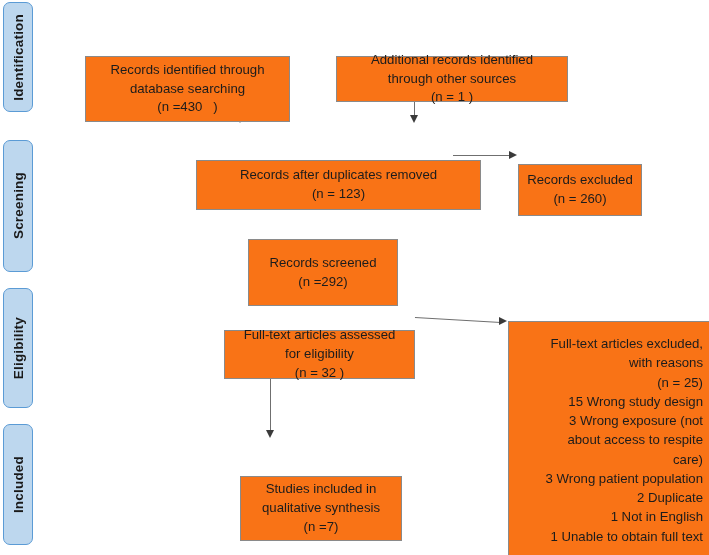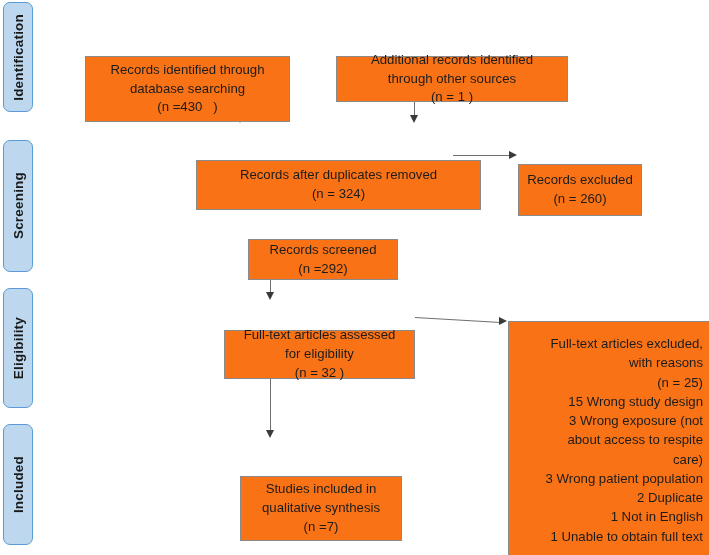--- a/index.html
+++ b/index.html
@@ -153,29 +153,29 @@
   </div>
 
   <div class="node" style="left:336px; top:20px; width:232px; height:46px;">
     <span class="ln">Additional records identified</span>
     <span class="ln">through other sources</span>
     <span class="ln">(n = 1 )</span>
   </div>
 
   <div class="node" style="left:196px; top:124px; width:285px; height:50px;">
     <span class="ln">Records after duplicates removed</span>
-    <span class="ln">(n = 324)</span>
+    <span class="ln">(n = 123)</span>
   </div>
 
   <div class="node" style="left:518px; top:128px; width:124px; height:52px;">
     <span class="ln">Records excluded</span>
     <span class="ln">(n = 260)</span>
   </div>
 
-  <div class="node" style="left:248px; top:203px; width:150px; height:41px;">
+  <div class="node" style="left:248px; top:203px; width:150px; height:67px;">
     <span class="ln">Records screened</span>
     <span class="ln">(n =292)</span>
   </div>
 
   <div class="node" style="left:224px; top:294px; width:191px; height:49px;">
     <span class="ln">Full-text articles assessed</span>
     <span class="ln">for eligibility</span>
     <span class="ln">(n = 32 )</span>
   </div>
 

